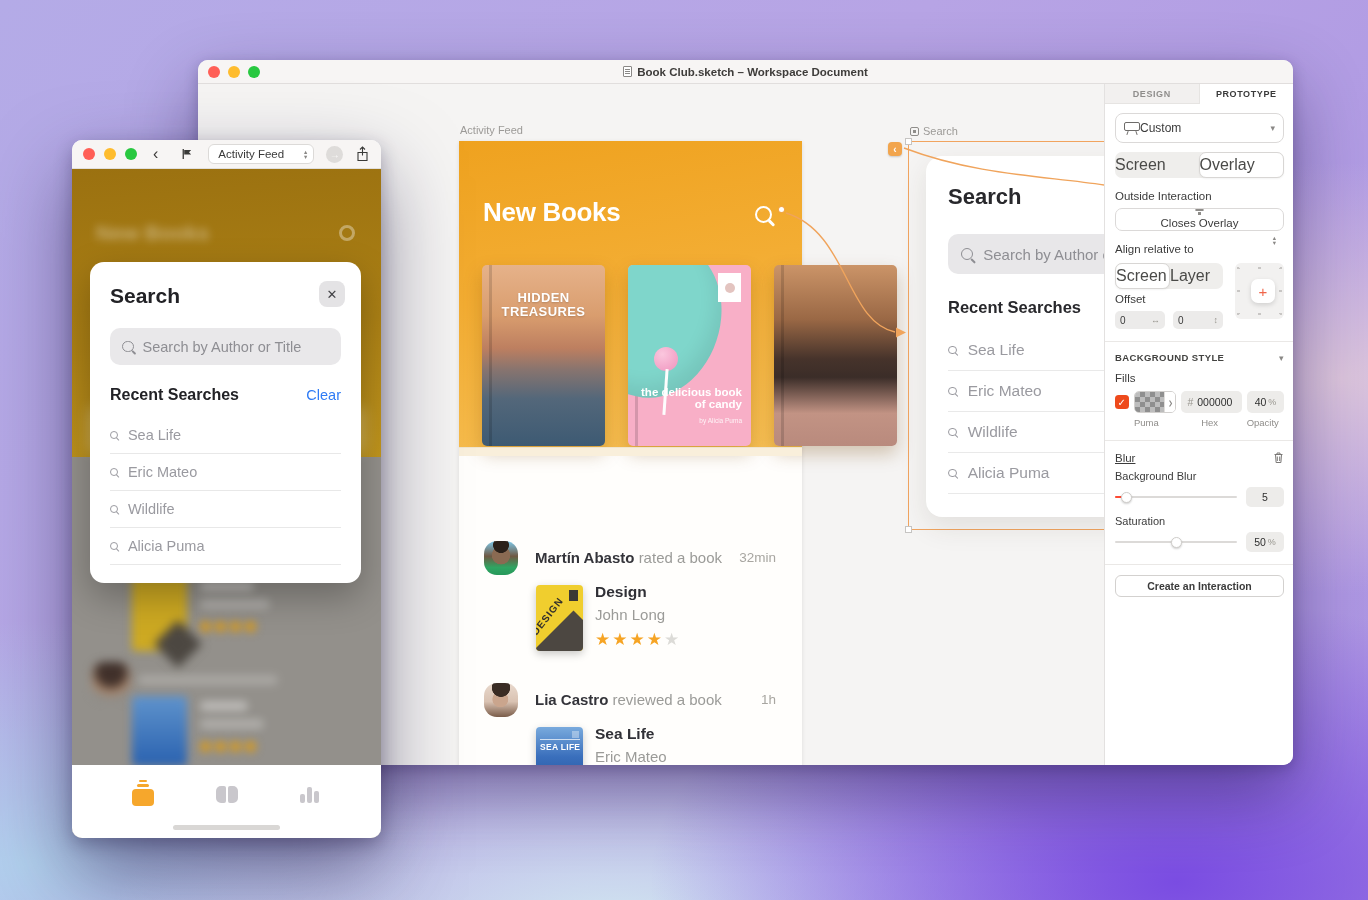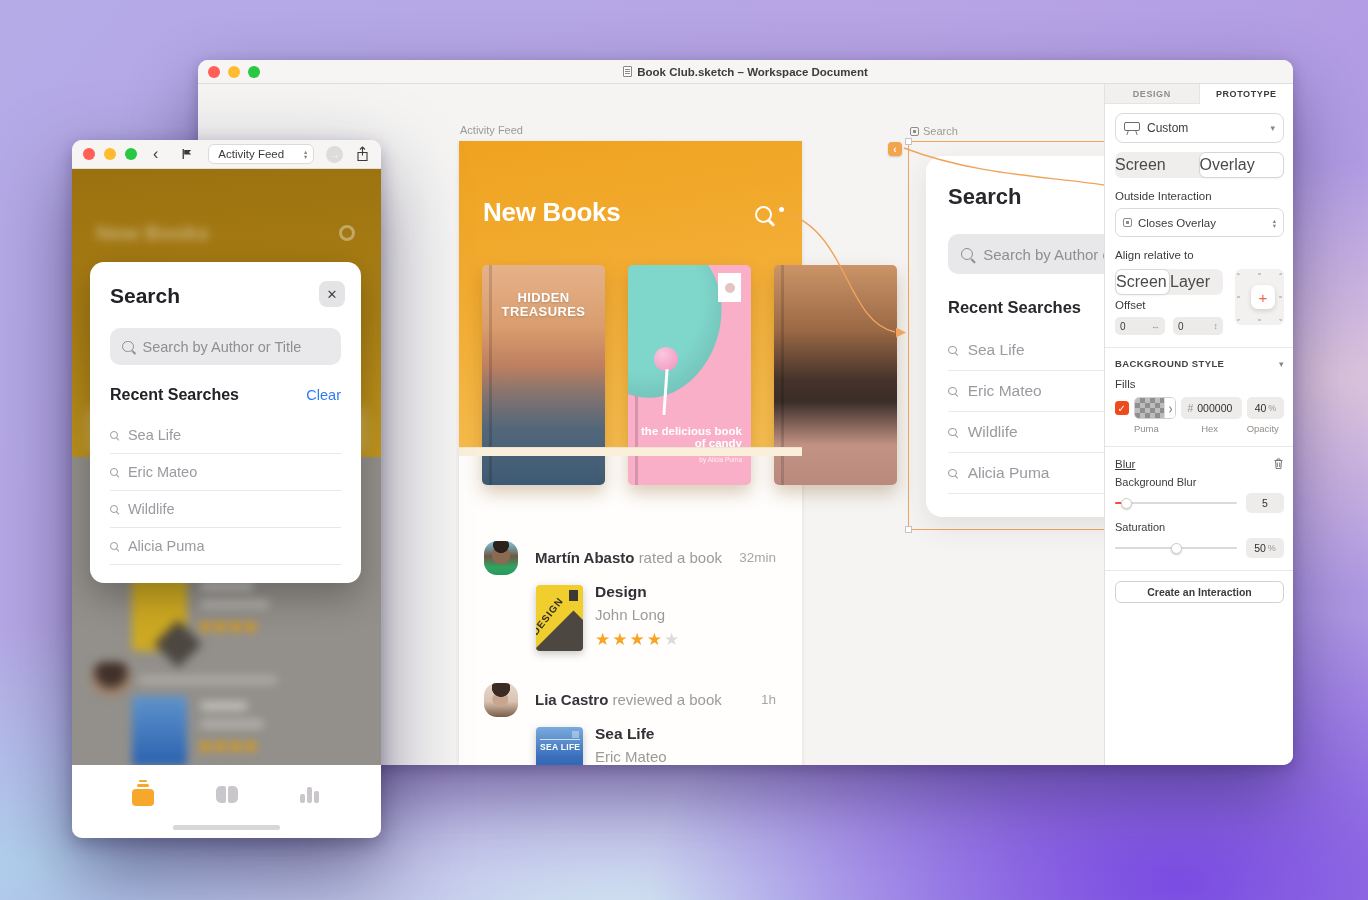--- a/index.html
+++ b/index.html
@@ -41,21 +41,21 @@
     box-shadow:0 1px 4px rgba(0,0,0,.10); }
   .feed-header { position:absolute; left:0; top:0; width:343px; height:306px;
     background:linear-gradient(170deg,#efa21f 0%,#f3ad33 45%,#f8c155 100%); }
   .nb-title { position:absolute; left:24px; top:56px; color:#fff; font-size:26px; font-weight:700; letter-spacing:-.3px;text-align:right; }
   .mag { display:inline-block; width:.72em; height:.72em; border:.11em solid currentColor; border-radius:50%; position:relative; }
   .mag::after { content:''; position:absolute; width:.11em; height:.34em; background:currentColor;
     right:-.11em; bottom:-.26em; transform:rotate(-45deg); border-radius:.06em; }
   .feed-search { position:absolute; right:30px; top:60px; color:#fff; font-size:24px; }
   .conn-dot { position:absolute; right:-12px; top:6px; width:5px; height:5px; border-radius:50%; background:#fff; box-shadow:0 0 0 1px rgba(240,164,92,.6); }
   .books { position:absolute; left:0; top:124px; height:182px; width:343px; }
-  .book { position:absolute; top:0; width:123px; height:220px; border-radius:5px; overflow:hidden;
+  .book { position:absolute; top:0; width:123px; height:181px; border-radius:5px; overflow:hidden;
     box-shadow:0 8px 18px rgba(120,70,0,.28); }
   .book::before { content:''; position:absolute; left:7px; top:0; bottom:0; width:3px; background:rgba(0,0,0,.14); }
   .bk1 { left:23px; background:linear-gradient(180deg,#e6b28a 0%,#d99d6e 28%,#bd7f60 46%,#87746f 58%,#53677a 74%,#3d5a73 100%); }
   .bk1-t { position:absolute; left:0; right:0; top:26px; text-align:center; color:#fff; font-weight:700; font-size:13px; line-height:1.1; letter-spacing:.4px; text-shadow:0 1px 2px rgba(0,0,0,.18); }
   .bk2 { left:169px; background:#f8afc7; }
   .bk2-blob { position:absolute; left:-34px; top:-24px; width:126px; height:158px; background:#7fd6cb; border-radius:48% 52% 55% 45%; transform:rotate(14deg); box-shadow:inset -8px -10px 18px rgba(0,0,0,.08); }
   .bk2-ball { position:absolute; left:26px; top:82px; width:24px; height:24px; border-radius:50%; background:radial-gradient(circle at 35% 30%,#fbc7de,#ef93bd); }
   .bk2-stick { position:absolute; left:36px; top:104px; width:3px; height:46px; background:#fdfdfd; transform:rotate(4deg); }
   .bk2-label { position:absolute; right:10px; top:8px; width:23px; height:29px; background:#fff; display:flex; align-items:center; justify-content:center; }
   .bk2-label i { width:10px; height:10px; border-radius:50%; background:#e3c4c0; }
@@ -112,32 +112,32 @@
   .conn-svg { left:0; top:24px; width:906px; height:681px; pointer-events:none; z-index:5; }
 
   
   .inspector { left:906px; top:24px; width:189px; height:681px; background:#fff; border-left:1px solid #e3e1e0; }
   .insp-tabs { display:flex; height:20px; font-size:9px; font-weight:700; letter-spacing:.6px; }
   .insp-tab { flex:1; display:flex; align-items:center; justify-content:center; }
   .insp-tab.inactive { background:#f2f0ef; color:#8f8d8b; border-bottom:1px solid #e6e4e2; border-right:1px solid #e6e4e2; }
   .insp-tab.active { background:#fff; color:#3a3a3a; }
   .insp-body { padding:9px 9px 0 10px; font-size:11px; color:#3b3b3b; }
   .sel { border:1px solid #dbd9d8; border-radius:8px; background:#fff; display:flex; align-items:center; }
-  .sel-big { height:30px; padding:0 8px; gap:7px; }
+  .sel-big { height:30px; padding:0 8px; }
   .sel-big .lbl { font-size:12px; }
   .chev-d { margin-left:auto; color:#8a8886; font-size:9px; }
   .monitor-ico { width:16px; height:13px; position:relative; }
   .monitor-ico i { position:absolute; left:0; top:0; width:16px; height:9px; border:1.3px solid #6e6c6a; border-radius:2px; }
   .monitor-ico::before { content:''; position:absolute; left:3px; bottom:0; width:1.3px; height:4px; background:#6e6c6a; transform:rotate(20deg); }
   .monitor-ico::after { content:''; position:absolute; right:3px; bottom:0; width:1.3px; height:4px; background:#6e6c6a; transform:rotate(-20deg); }
   .seg { display:flex; background:#efeeec; border-radius:7px; margin-top:9px; }
   .seg > div { flex:1; text-align:left; font-size:16px; color:#4a4a48; padding:4px 0; border-radius:7px; }
   .seg > div.on { background:#fff; border:1px solid #d8d6d4; padding:3px 0; box-shadow:0 1px 2px rgba(0,0,0,.05); }
   .f-label { margin-top:12px; font-size:11.5px; color:#3b3b3b; }
-  .sel-small { height:29px; margin-top:6px; padding:0 7px; gap:6px; border-radius:7px; }
+  .sel-small { height:23px; margin-top:6px; padding:0 7px; gap:6px; border-radius:7px;flex-direction:column; }
   .sel-small .lbl { font-size:11.5px; }
   .stepper { margin-left:auto; display:flex; flex-direction:column; line-height:5px; font-size:6.5px; color:#8a8886; }
   .align-row { display:flex; margin-top:8px; gap:12px; }
   .align-left { width:108px; }
   .align-left .seg { margin-top:0; }
   .offset-lbl { margin-top:4px; font-size:11.5px; }
   .offset-inputs { display:flex; gap:8px; margin-top:6px; }
   .mini-input { width:50px; height:18px; background:#ecebea; border-radius:5px; display:flex; align-items:center; justify-content:space-between; padding:0 5px; font-size:10px; color:#3a3a3a; }
   .mini-input .arr { color:#98968f; font-size:9px; }
   .align-grid { width:56px; height:56px; background:#f2f1f0; border-radius:6px; position:relative;

